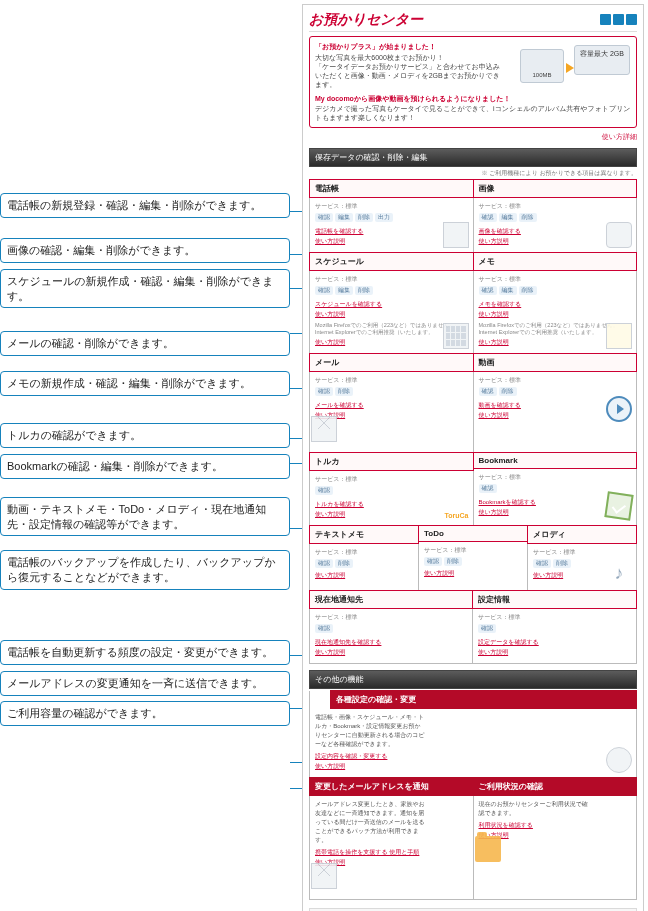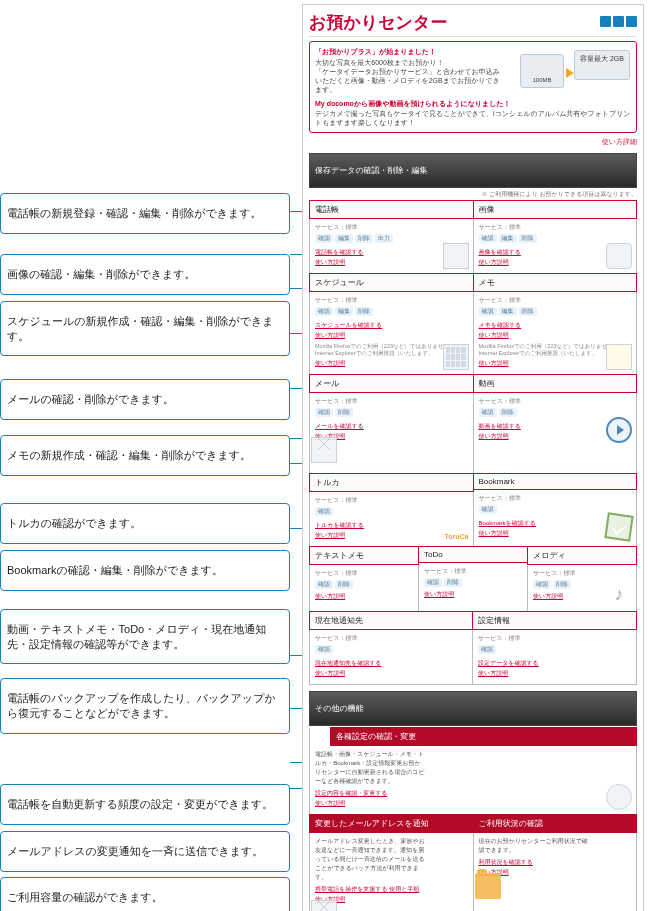--- a/index.html
+++ b/index.html
@@ -1,52 +1,52 @@
 <!DOCTYPE html>
 <html><head>
   <meta charset="utf-8">
   <style>
     * { box-sizing: border-box; margin: 0; padding: 0; }
     body { font-family: "Meiryo", "MS PGothic", sans-serif; font-size: 8px; background: #fff; }
     .canvas { position: relative; width: 648px; height: 911px; }
     
     
     .callouts { position: absolute; left: 0; top: 193px; width: 290px; }
-    .callout { border: 1px solid rgb(22,130,188); border-radius: 4px; padding: 12px 6px; margin-bottom: 6px; font-size: 11px; line-height: 1.35; background: #fff; color: #222; }
+    .callout { border: 1px solid rgb(22,130,188); border-radius: 4px; padding: 4px 6px; margin-bottom: 6px; font-size: 11px; line-height: 1.35; background: #fff; color: #222; }
     
     
     .app { position: absolute; right: 4px; top: 4px; width: 342px; border: 1px solid #ccc; background: #fff; padding: 6px 6px 14px; }
     .app-header { display: flex; justify-content: space-between; align-items: center; border-bottom: 1px solid #ddd; padding-bottom: 2px; margin-bottom: 4px; }
-    .app-title { color: rgb(204,0,51); font-weight: bold; font-size: 17px; }
+    .app-title { color: rgb(204,0,51); font-weight: bold; font-size: 14px; font-style: italic; }
     .header-icons span { display: inline-block; width: 11px; height: 11px; background: rgb(22,130,188); margin-left: 2px; border-radius: 1px; }
     
     
     .promo { border: 1px solid rgb(204,0,51); border-radius: 3px; padding: 5px; font-size: 7px; line-height: 1.3; color: #444; position: relative; }
     .promo-title { color: rgb(204,0,51); font-weight: bold; margin-bottom: 2px; }
     .promo-sub { color: rgb(204,0,51); font-weight: bold; margin-top: 5px; }
     .promo-art { position: absolute; right: 6px; top: 6px; width: 110px; height: 50px; }
     .promo-art .chip1 { position:absolute; left:0; top:6px; width:44px; height:34px; background:#e8edf2; border:1px solid #c0cad4; border-radius:3px; }
     .promo-art .chip2 { position:absolute; right:0; top:2px; width:56px; height:30px; background:#e8edf2; border:1px solid #c0cad4; border-radius:3px; font-size:7px; text-align:center; padding-top:3px; color:#333;}
     .promo-art .arrow { position:absolute; left:46px; top:20px; width:0; height:0; border-left:8px solid #f5a623; border-top:5px solid transparent; border-bottom:5px solid transparent; }
     .right-link { text-align: right; margin: 4px 0 6px; }
     .right-link a { color: rgb(204,0,51); font-size: 7px; }
     
     
-    .sec-title { background: linear-gradient(#5c5c5c,#2a2a2a); color:#fff; font-size:8px; padding:11px 5px; border:1px solid #444; margin: 6px 0 2px;}
+    .sec-title { background: linear-gradient(#5c5c5c,#2a2a2a); color:#fff; font-size:8px; padding:3px 5px; border:1px solid #444; margin: 6px 0 2px;}
     .sec-note-right { text-align:right; font-size:6px; color:#777; margin-bottom:2px; }
     
     
     .grid2 { display:flex; gap:0; }
     .grid2 .card { flex:1; }
     .grid3 { display:flex; gap:0; }
     .grid3 .card { flex:1; }
     
     .card { border:1px solid #bbb; border-top:none; padding:0; position:relative; }
     .card + .card { border-left:none; }
-    .card-head { border:1px solid rgb(204,0,51); margin:-1px -1px 0 -1px; padding:3px 5px; font-size:8px; font-weight:normal; color:#222; background:#fff9f9; }
+    .card-head { border:1px solid rgb(204,0,51); margin:-1px -1px 0 -1px; padding:3px 5px; font-size:8px; font-weight:bold; color:#222; background:#fff9f9; }
     .card-body { padding:4px 5px 6px; font-size:6px; color:#555; min-height:46px; position:relative;}
     .subhead { color:#888; font-size:6px; margin-bottom:2px; }
     .tags span { display:inline-block; background:#eaf2f9; color:#53799b; border-radius:2px; padding:0 3px; margin-right:2px; margin-bottom:2px; font-size:6px;}
     .card-link { color: rgb(204,0,51); text-decoration: underline; display:block; margin-top:3px; font-size:6px;}
     .card-guide { color: rgb(204,0,51); text-decoration: underline; display:block; margin-top:1px; font-size:6px;}
     .card-note { color:#888; font-size:5.5px; line-height:1.25; margin-top:3px;}
     .card-icon { position:absolute; right:4px; bottom:4px; width:26px; height:26px; opacity:0.9; }
     
     
     .ic-file{border:1px solid #c7cdd4;background:#f0f3f6;}

